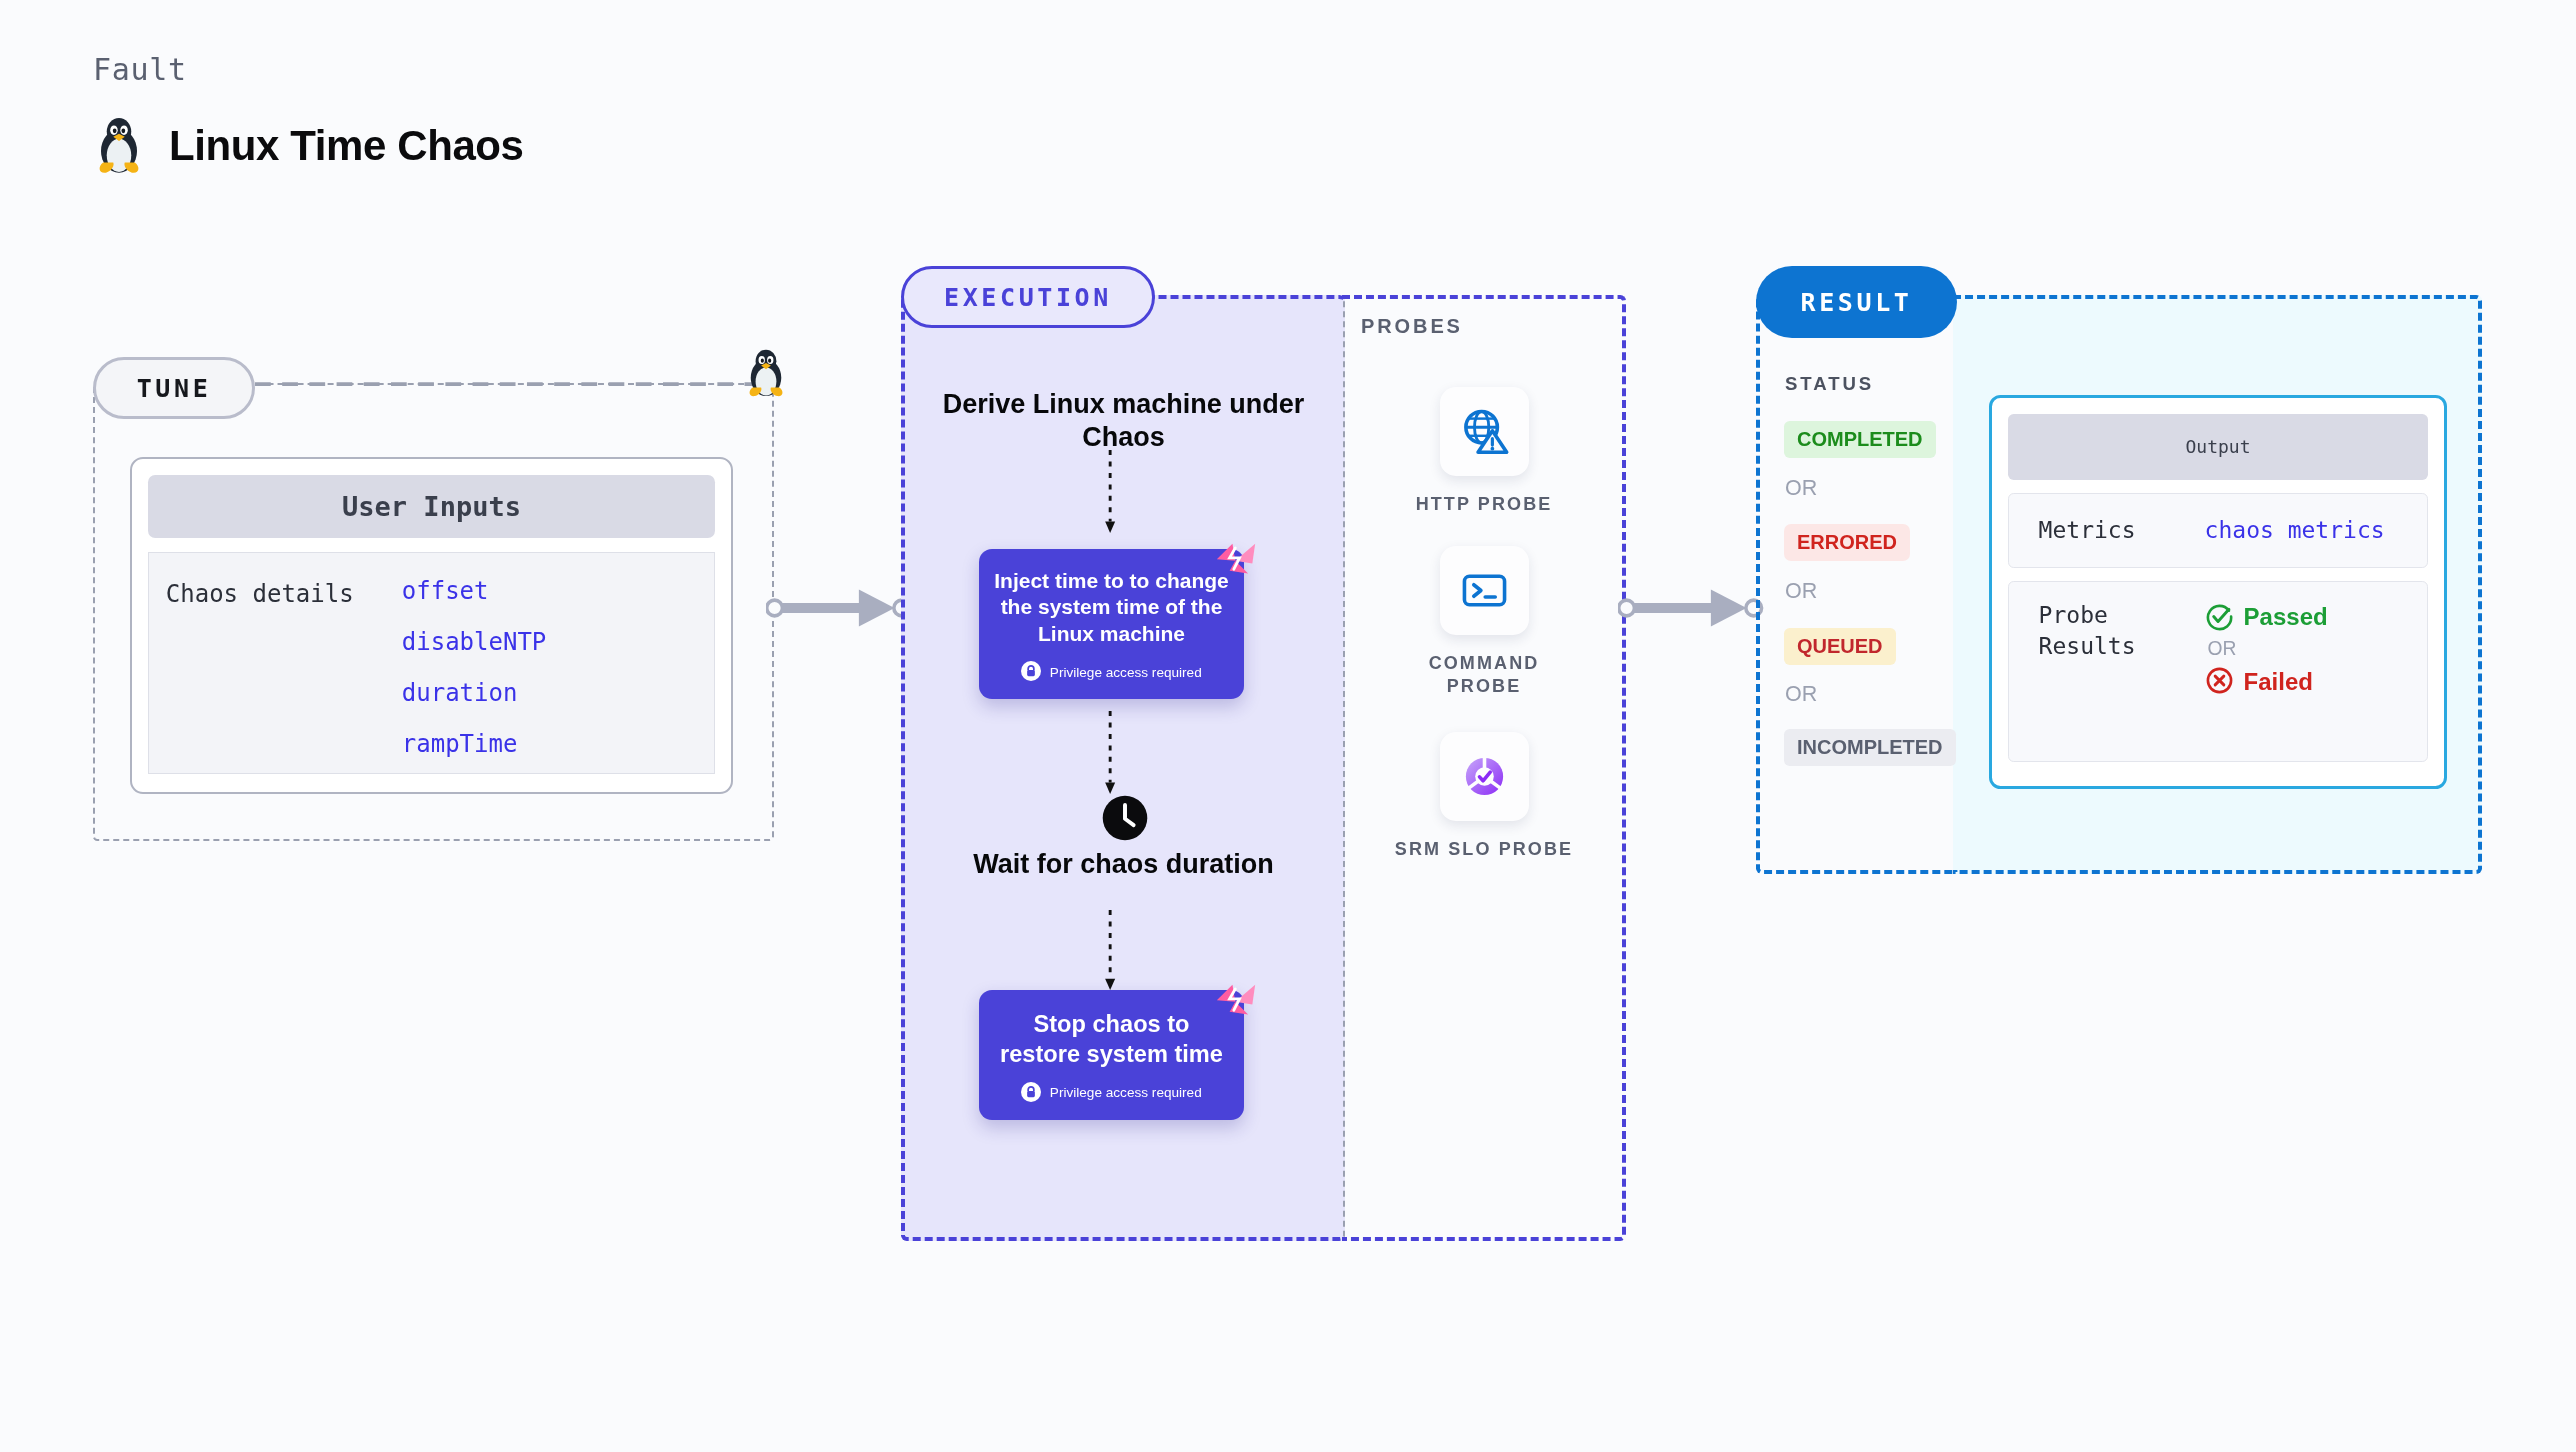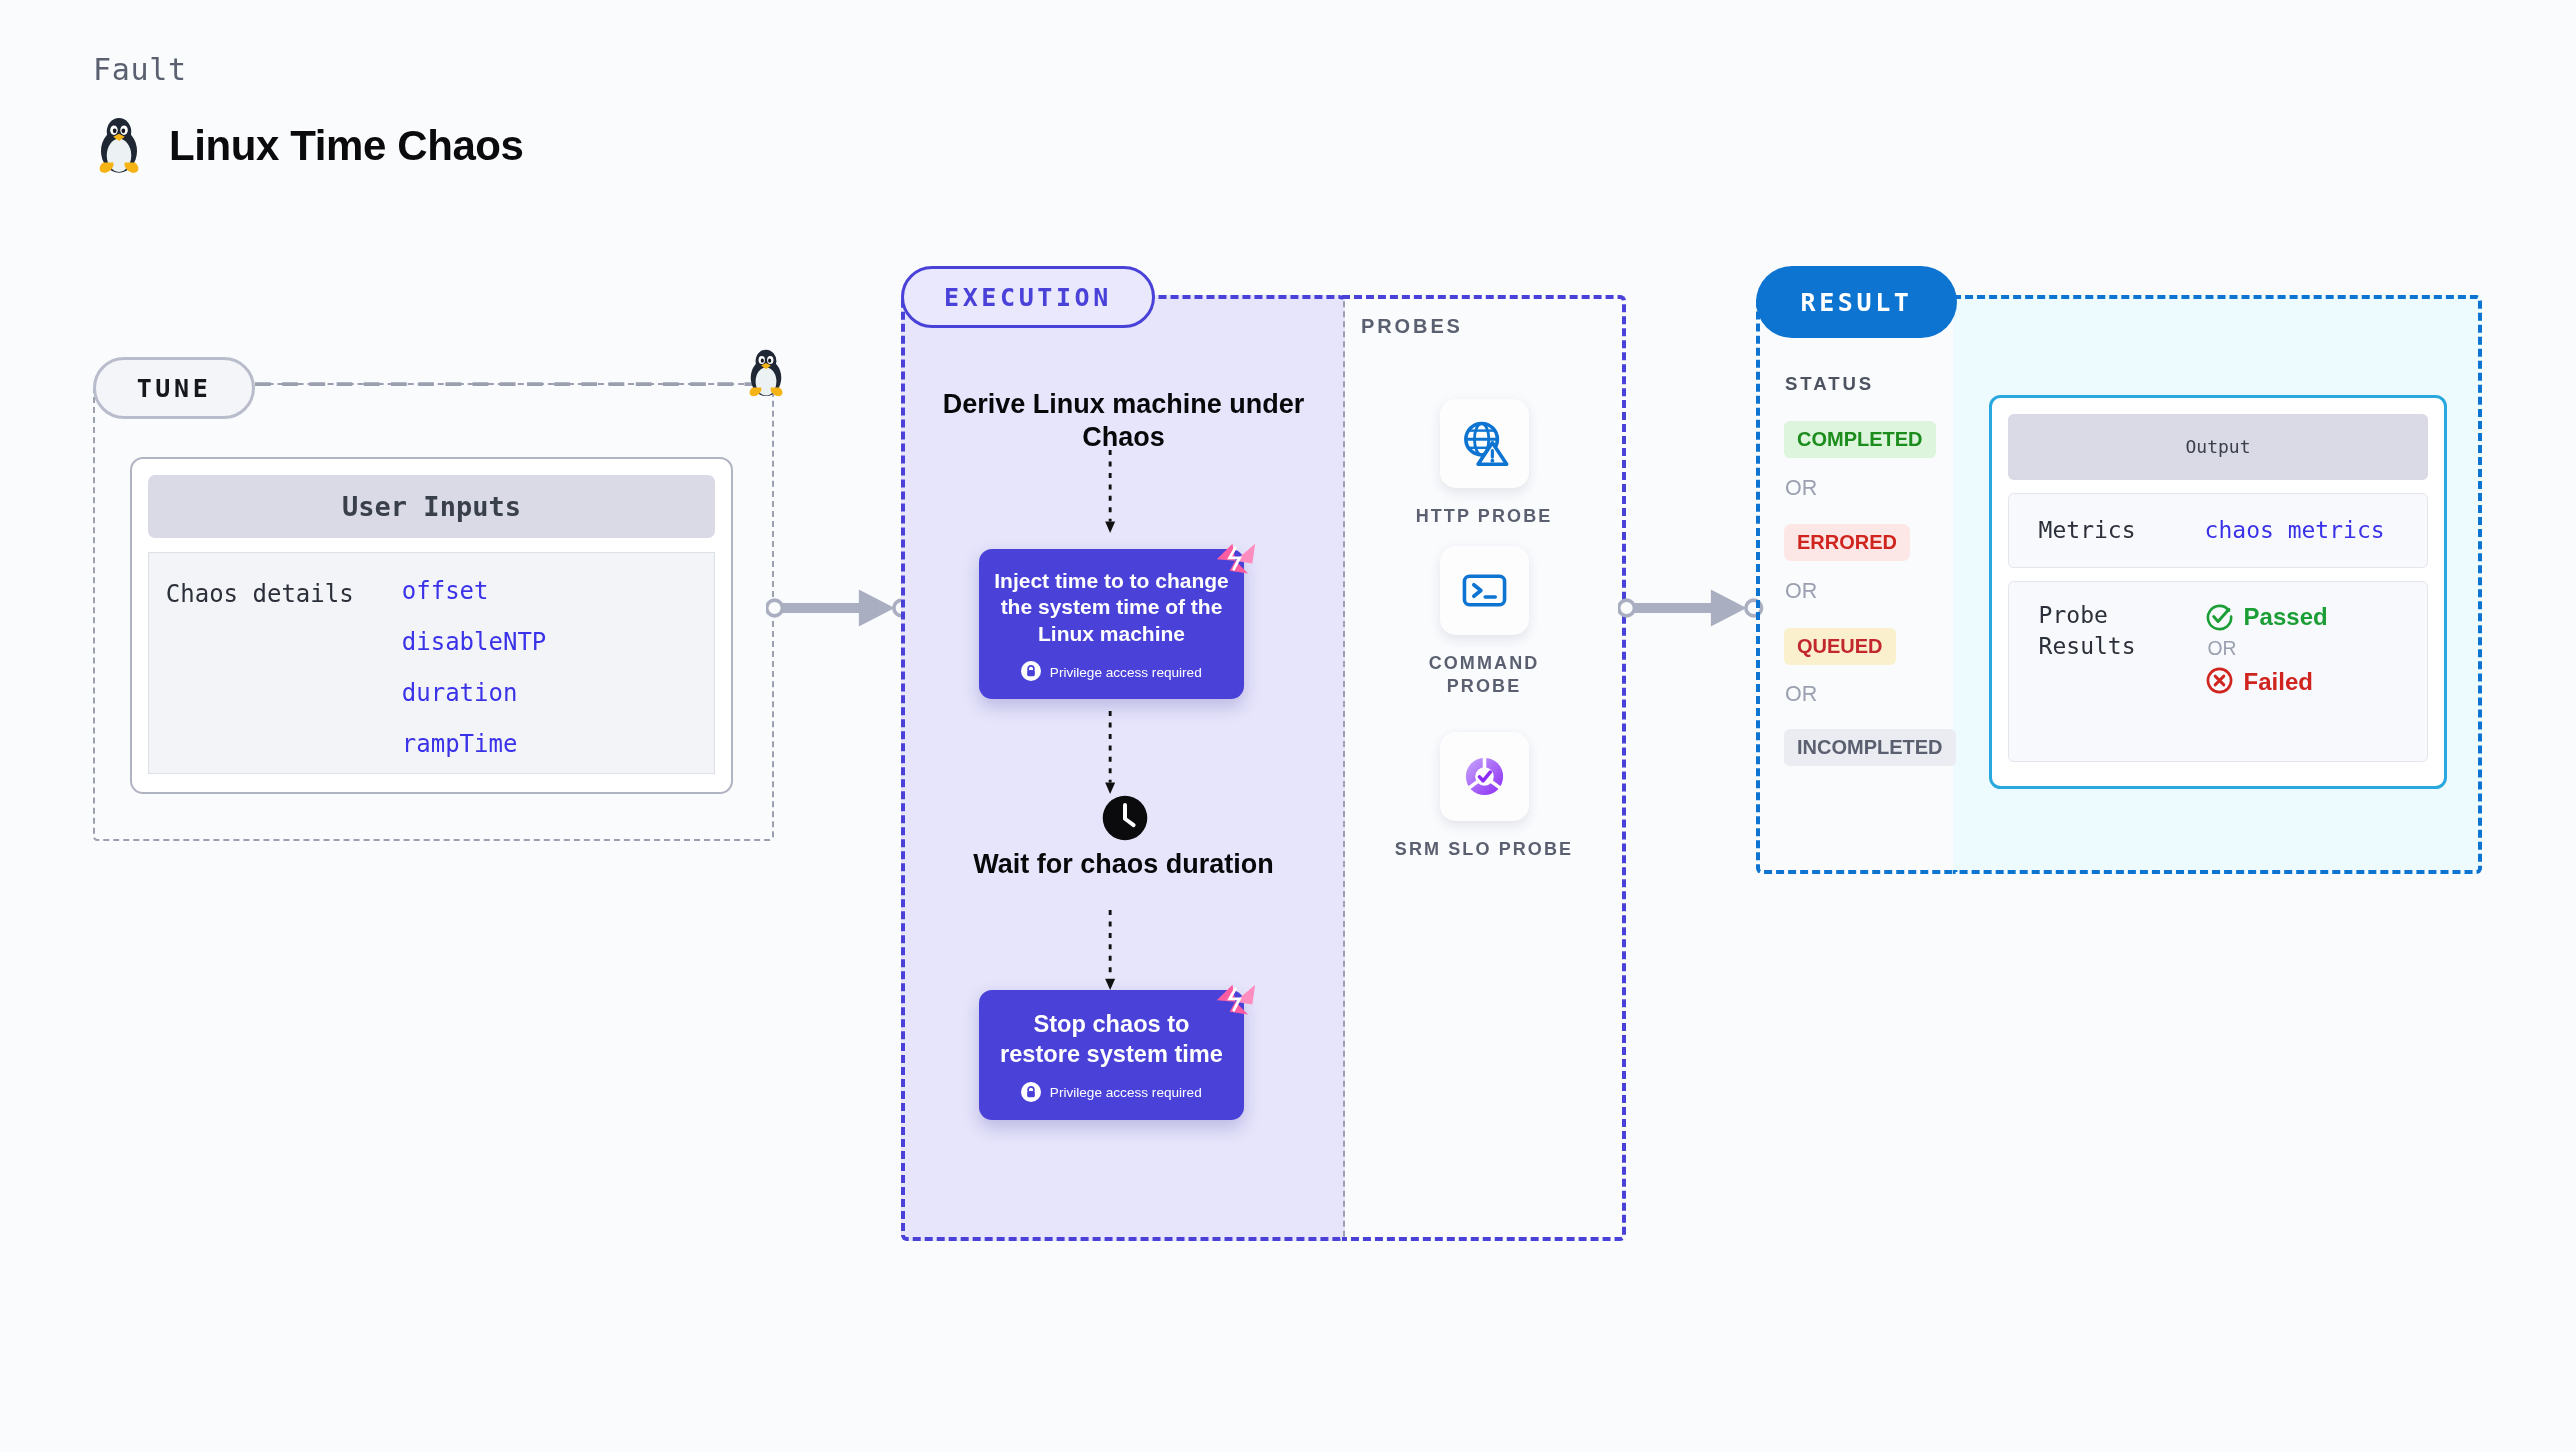--- a/index.html
+++ b/index.html
@@ -118,21 +118,21 @@
   .da1 { left: 1103px; top: 450px; }
   .da2 { left: 1103px; top: 711px; }
   .da3 { left: 1103px; top: 910px; }
 
   
   .probes-label {
     position: absolute; left: 1361px; top: 315px;
     font-size: 20px; font-weight: bold; color: #5A6070; letter-spacing: 2.9px;
   }
   .probe { position: absolute; width: 186px; display: flex; flex-direction: column; align-items: center; }
-  .probe.p1 { left: 1391px; top: 399px; }
+  .probe.p1 { left: 1391px; top: 387px; }
   .probe.p2 { left: 1391px; top: 546px; }
   .probe.p3 { left: 1391px; top: 732px; }
   .probe-tile {
     width: 89px; height: 89px; background: #FDFDFE; border-radius: 15.8px;
     display: flex; align-items: center; justify-content: center;
     box-shadow: 0 4.3px 11.5px rgba(30,40,80,0.10);
   }
   .probe-caption {
     margin-top: 17px; text-align: center; font-size: 18px; font-weight: bold;
     color: #5A6070; letter-spacing: 2.1px; line-height: 1.3;

